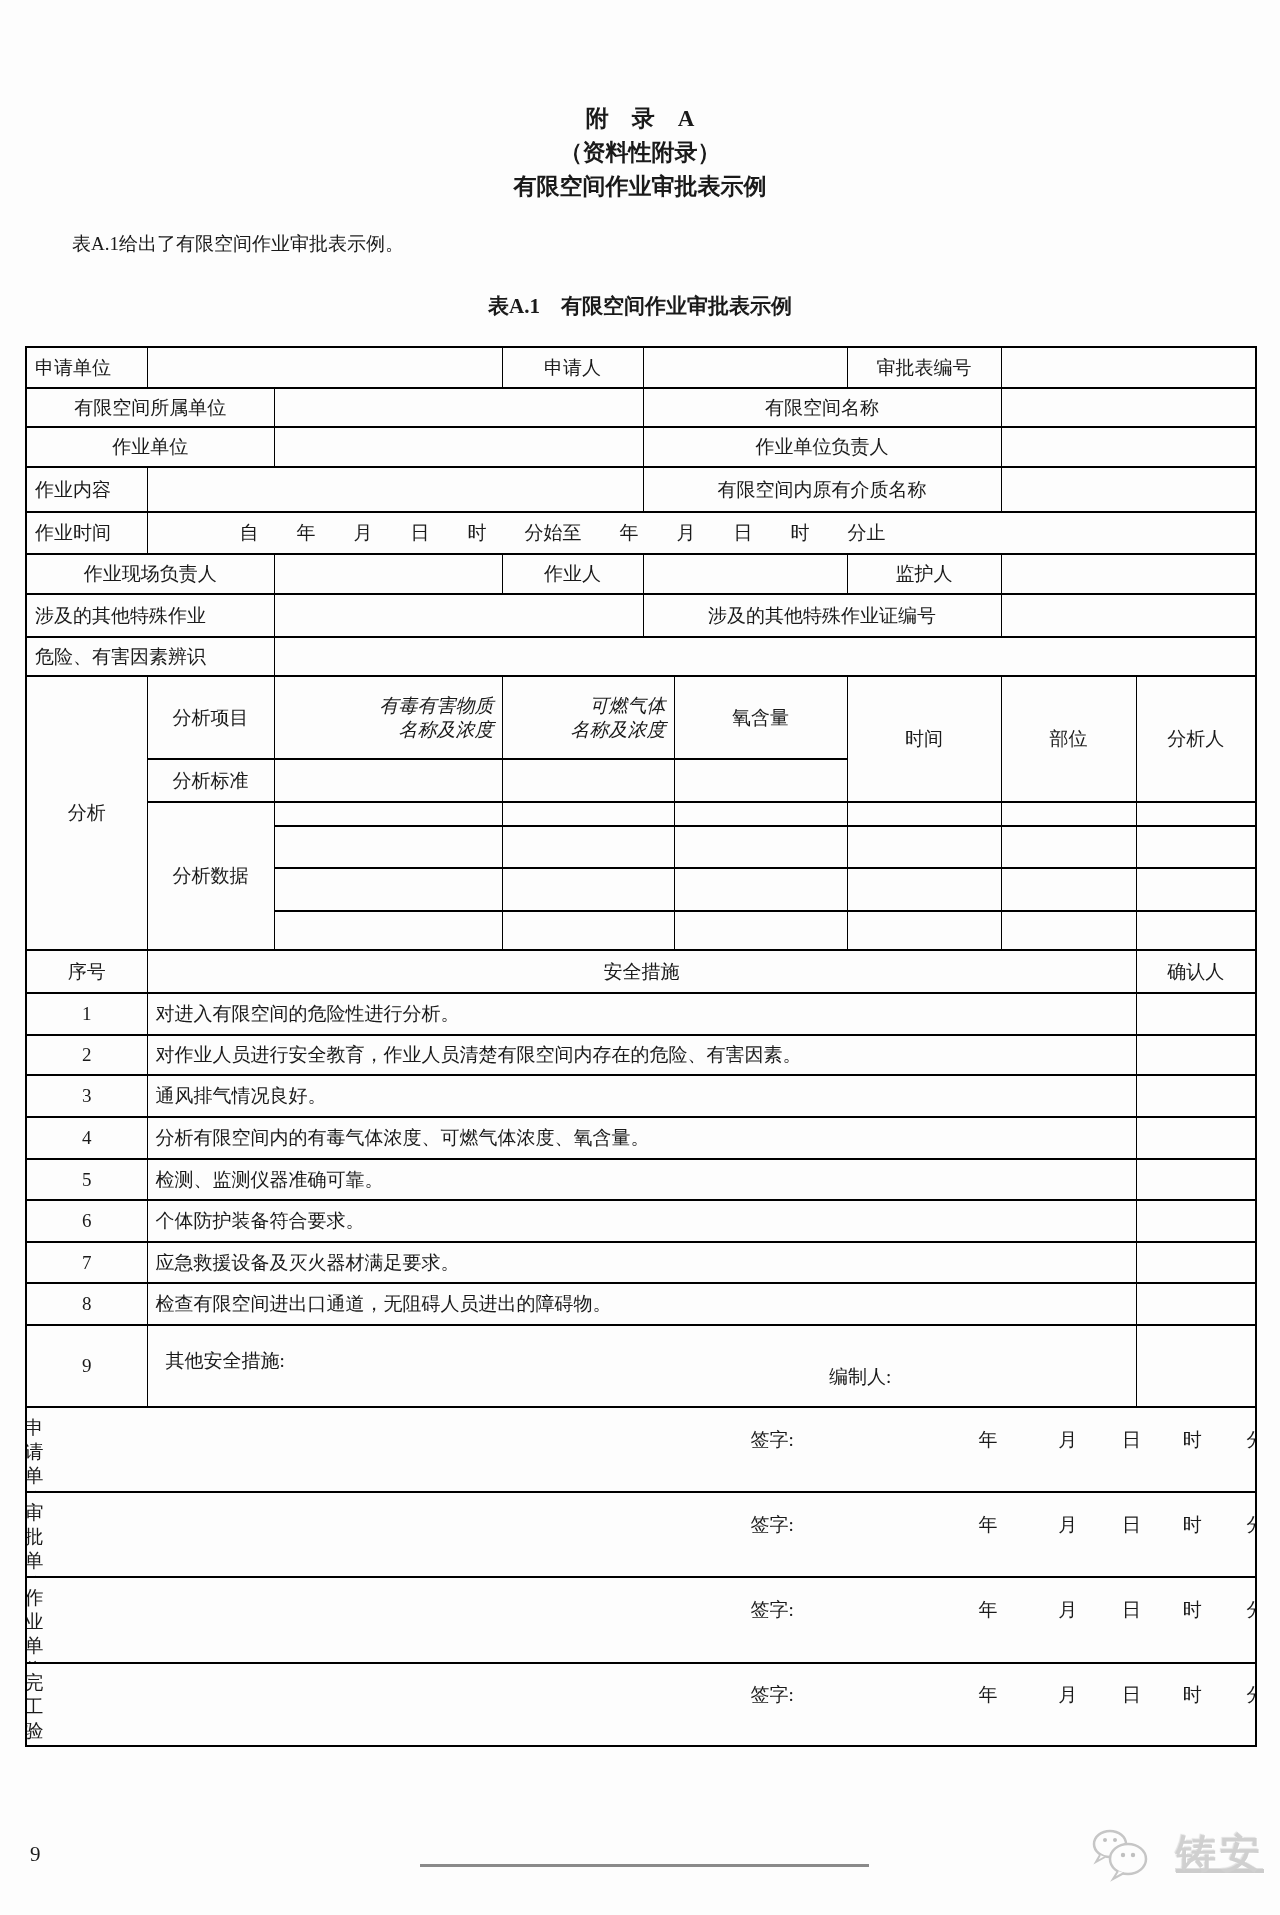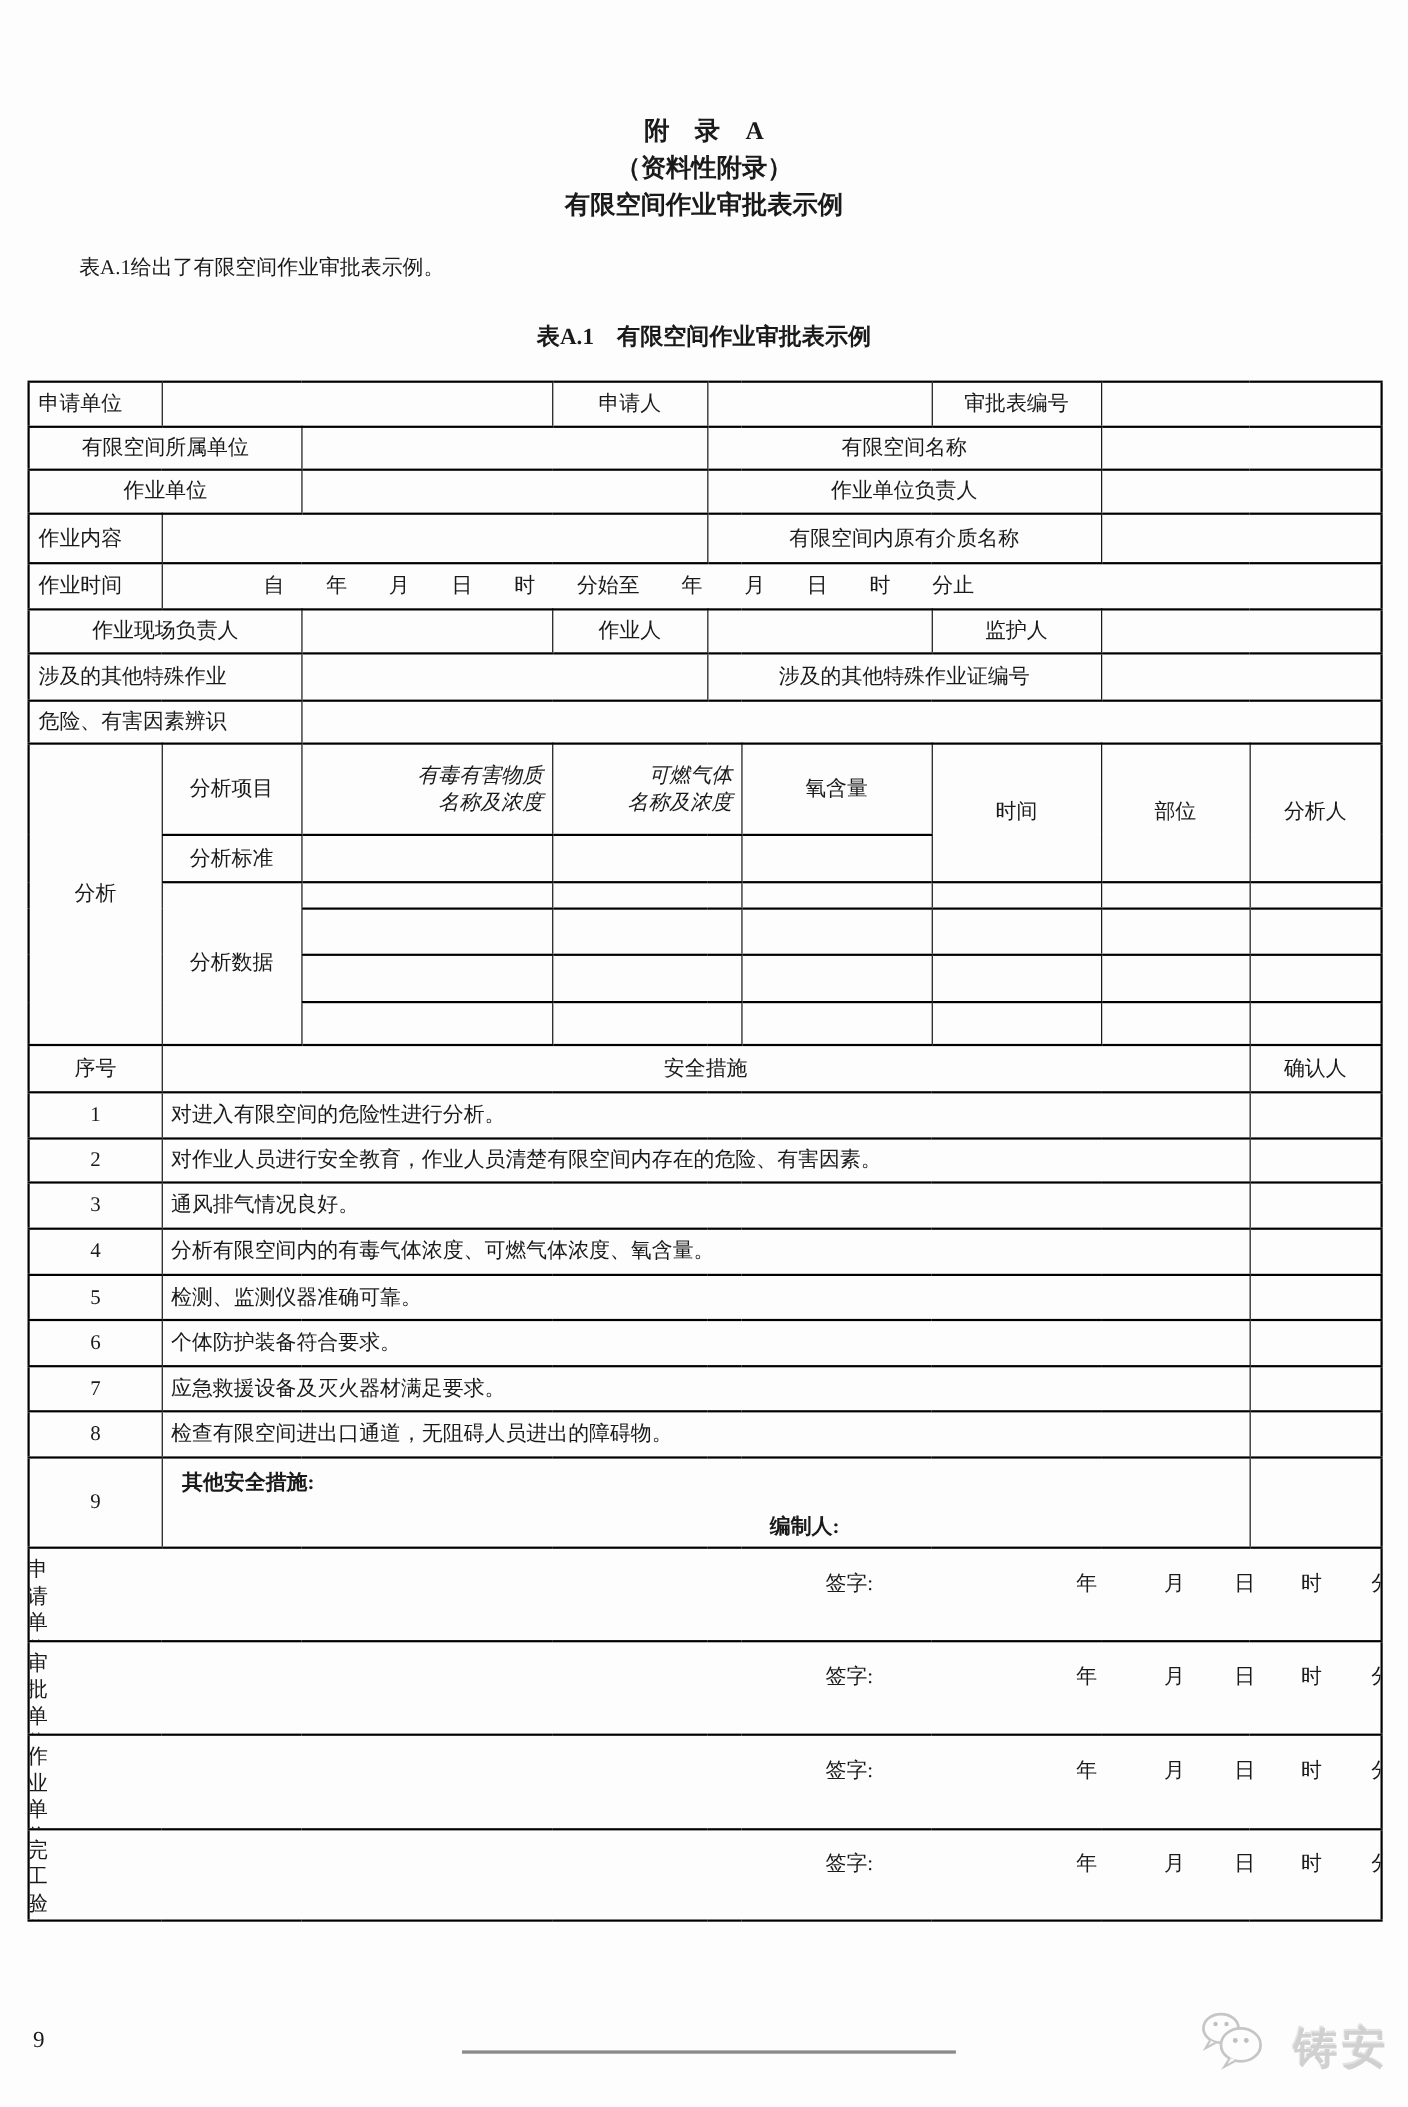--- a/index.html
+++ b/index.html
@@ -37,21 +37,21 @@
   td.c { text-align:center; }
   td.l { text-align:left; }
   td.pre { white-space:pre-line; text-align:right;font-style:italic; }
   td.nopad { padding:0; }
 
   
   .wt-row { display:flex; align-items:center; gap:38px; padding-left:84px; }
   .wt-row span { white-space:nowrap; }
 
   
-  .m9 { display:flex; flex-direction:column; height:100%; padding-top:6px;font-weight:bold; }
+  .m9 { display:flex; flex-direction:row; height:100%; padding-top:6px; }
   .m9 .preparer { margin-top:16px; margin-left:56%; }
 
   
   .section-inner {
     display:flex; flex-direction:row; justify-content:center;
     height:80px; padding:6px 0 10px 0;
   }
   .sign-line { white-space:nowrap; }
   .sign-line span { display:inline-block;margin-top:12px; }
   .sg1 { margin-left:707px; }
@@ -59,22 +59,23 @@
   .sg3 { margin-left:56px; }
   .sg4 { margin-left:40px; }
   .sg5 { margin-left:37px; }
   .sg6 { margin-left:40px; }
 
   
   .page-number { position:absolute; left:30px; top:1842px; font-size:21px; }
   .footer-rule { position:absolute; left:420px; top:1864px; width:449px; height:3px; background:#8a8a8a; }
   .watermark {
     position:absolute; right:16px; top:1826px;
-    display:flex; align-items:flex-end; gap:24px;
+    display:flex; align-items:flex-start; gap:24px;
     color:#cccccc;
+    text-decoration:underline;
   }
   .watermark .wm-text {
     font-size:40px; font-weight:bold; letter-spacing:4px;
     color:#d0d0d0;
     text-shadow:1px 1px 0 #ffffff, -1px -1px 1px #e0e0e0;
   }
 </style>
 </head>
 <body>
 

